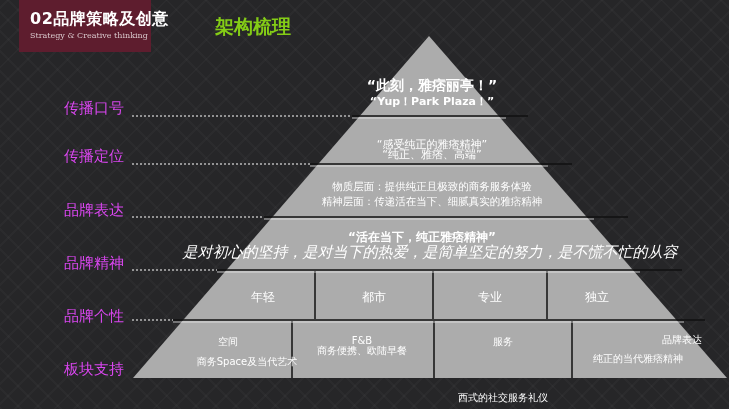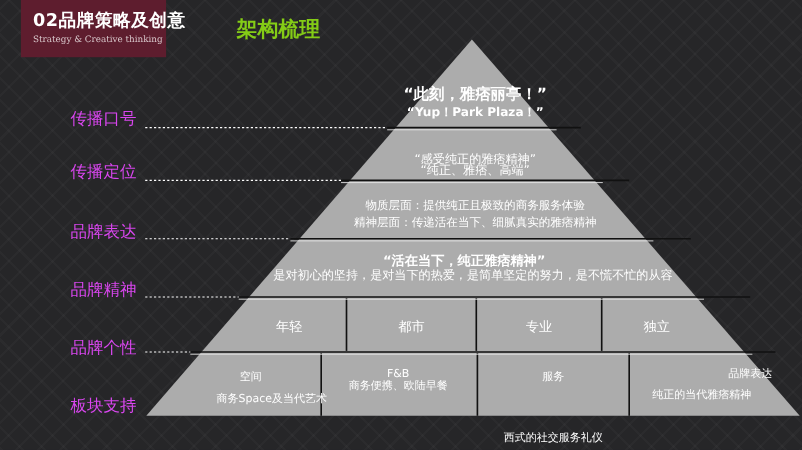--- a/index.html
+++ b/index.html
@@ -87,21 +87,21 @@
 <div class="t" style="left:432px;top:77px;font-size:14px;font-weight:bold;">“此刻，雅痞丽亭！”</div>
 <div class="t" style="left:432px;top:94px;font-size:11px;font-weight:bold;">“Yup！Park Plaza！”</div>
 
 <div class="t" style="left:432px;top:137px;font-size:11px;">“感受纯正的雅痞精神”</div>
 <div class="t" style="left:432px;top:147px;font-size:11px;">“纯正、雅痞、高端”</div>
 
 <div class="t" style="left:432px;top:180px;font-size:10.5px;text-align:center;">物质层面：提供纯正且极致的商务服务体验</div>
 <div class="t" style="left:432px;top:195px;font-size:10.5px;">精神层面：传递活在当下、细腻真实的雅痞精神</div>
 
 <div class="t" style="left:422px;top:229px;font-size:12px;font-weight:bold;">“活在当下，纯正雅痞精神”</div>
-<div class="t" style="left:430px;top:243px;font-size:11px;">是对初心的坚持，是对当下的热爱，是简单坚定的努力，是不慌不忙的从容</div>
+<div class="t" style="left:430px;top:243px;font-size:15px;font-style:italic;">是对初心的坚持，是对当下的热爱，是简单坚定的努力，是不慌不忙的从容</div>
 
 <div class="t" style="left:263px;top:289px;font-size:12px;">年轻</div>
 <div class="t" style="left:374px;top:289px;font-size:12px;">都市</div>
 <div class="t" style="left:490px;top:289px;font-size:12px;">专业</div>
 <div class="t" style="left:597px;top:289px;font-size:12px;">独立</div>
 
 <div class="t" style="left:228px;top:335px;font-size:10px;">空间</div>
 <div class="t" style="left:228px;top:355px;font-size:10px;padding-left:38px;">商务Space及当代艺术</div>
 <div class="t" style="left:362px;top:335px;font-size:10px;">F&amp;B</div>
 <div class="t" style="left:362px;top:344px;font-size:10px;">商务便携、欧陆早餐</div>

